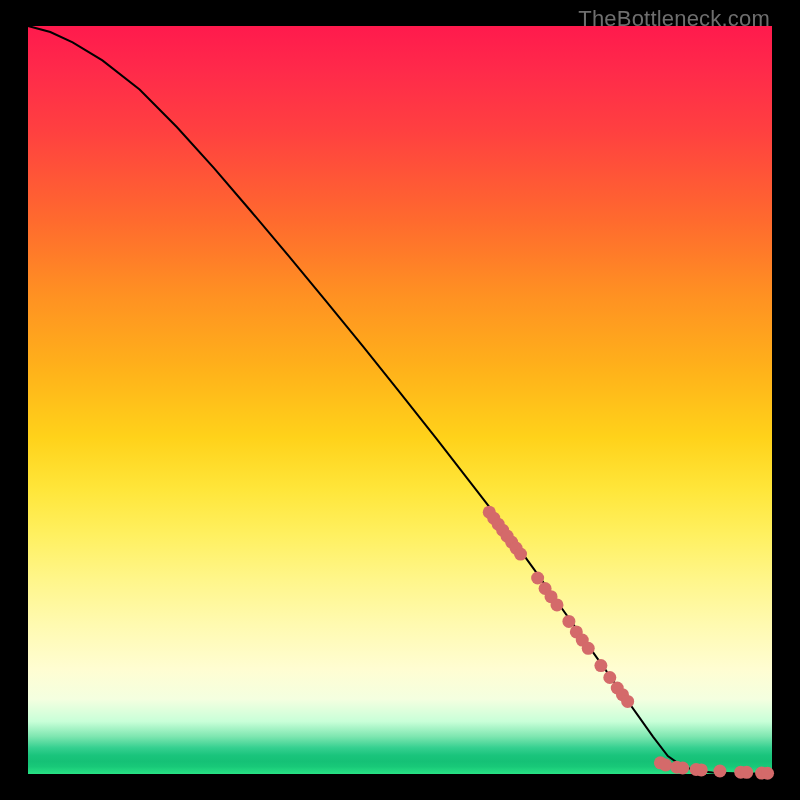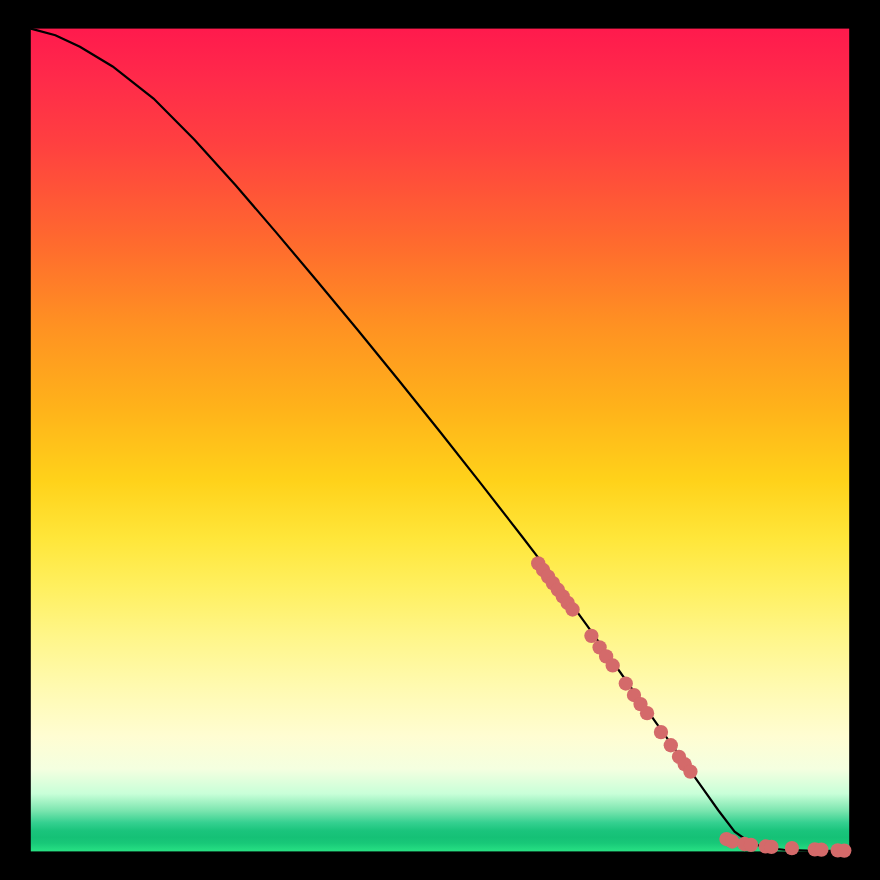--- a/index.html
+++ b/index.html
@@ -61,20 +61,21 @@
     position: absolute;
     left: 0;
     top: 0;
   }
 </style>
 </head>
 <body>
 
 <div class="chart-wrapper">
   <div class="plot-area"></div>
+  <div class="watermark">TheBottleneck.com</div>
   <svg class="chart-svg" width="800" height="800">
     <path id="curve-path" fill="none" stroke="#000000" stroke-width="2" stroke-linecap="round" d="M28.00 26.00 L50.32 31.98 L72.64 42.46 L102.40 60.41 L139.60 89.58 L176.80 126.98 L214.00 168.12 L251.20 211.50 L288.40 255.64 L325.60 300.52 L362.80 346.14 L400.00 392.52 L437.20 439.64 L474.40 487.52 L489.28 506.96 L511.60 538.38 L533.92 569.05 L556.24 600.46 L578.56 631.88 L600.88 663.30 L623.20 694.71 L638.08 715.66 L652.96 736.60 L667.84 756.05 L682.72 766.52 L697.60 771.01 L712.48 772.50 L734.80 773.25 L772.00 773.63"></path>
     <g id="marker-group">
         <circle cx="489.28" cy="512.20" r="6.5" fill="#d46a6a"></circle>
         <circle cx="493.74" cy="518.18" r="6.5" fill="#d46a6a"></circle>
         <circle cx="498.21" cy="524.17" r="6.5" fill="#d46a6a"></circle>
         <circle cx="502.67" cy="530.15" r="6.5" fill="#d46a6a"></circle>
         <circle cx="507.14" cy="536.14" r="6.5" fill="#d46a6a"></circle>
         <circle cx="511.60" cy="542.12" r="6.5" fill="#d46a6a"></circle>
         <circle cx="516.06" cy="548.10" r="6.5" fill="#d46a6a"></circle>

